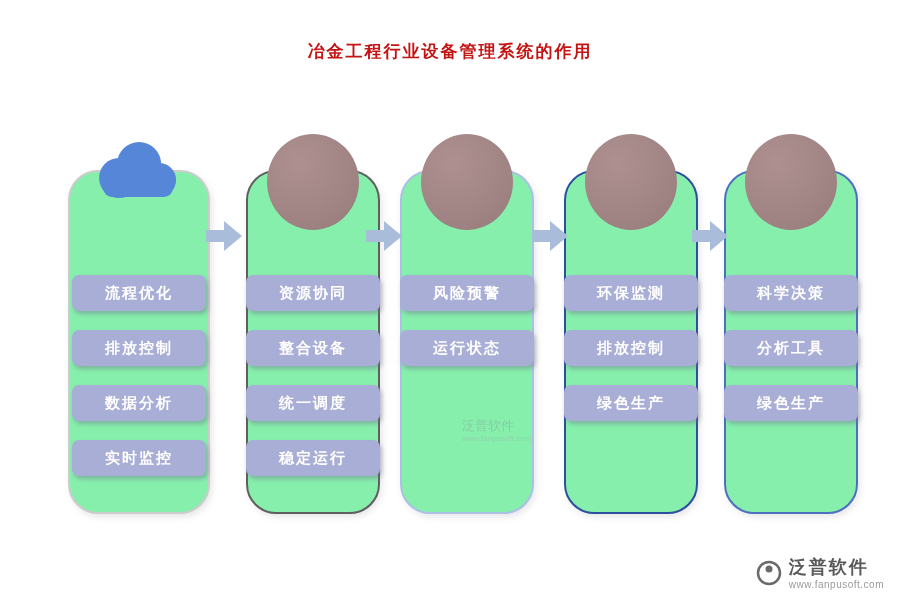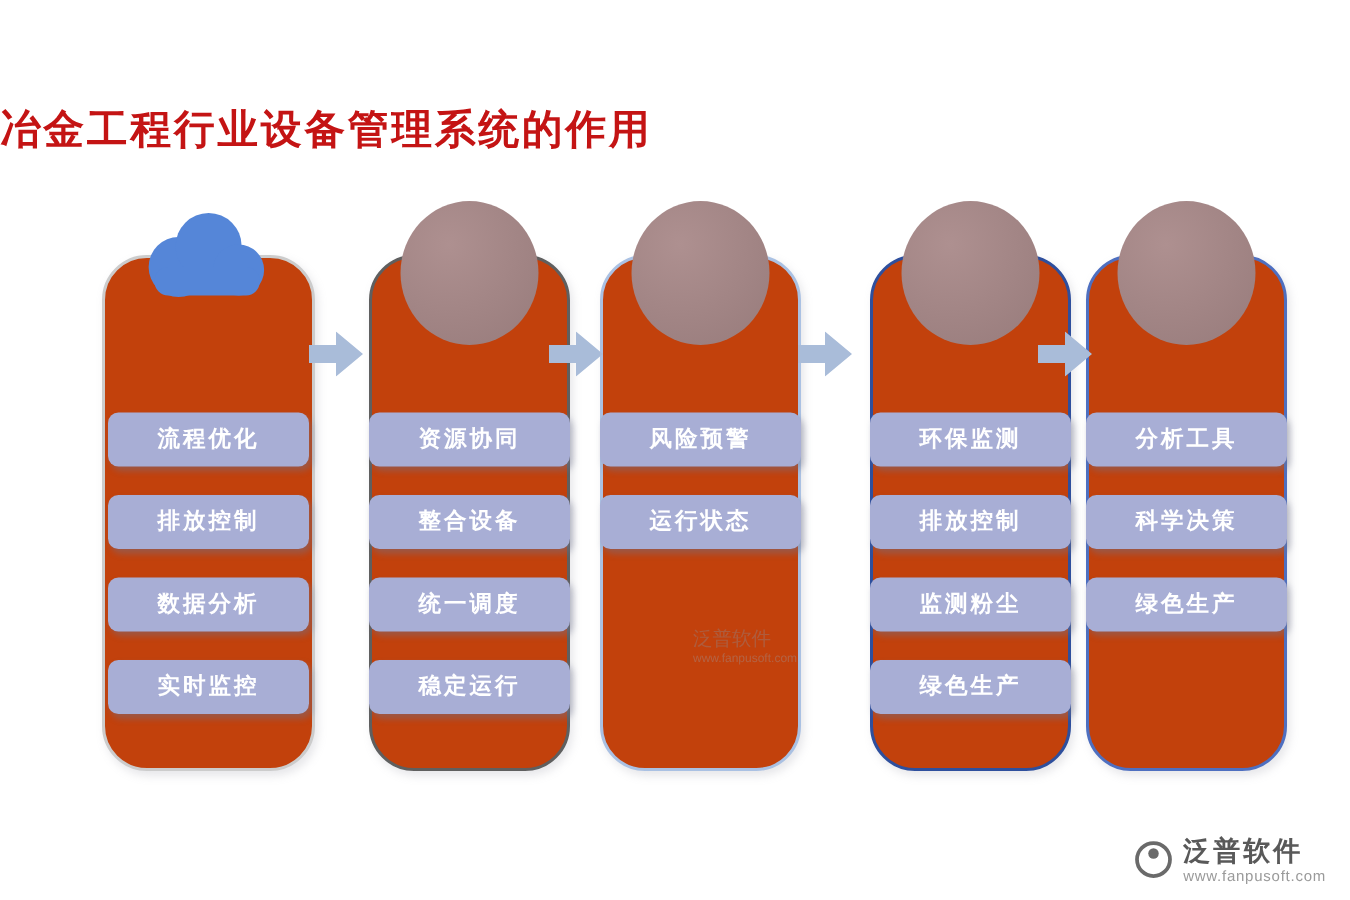--- a/index.html
+++ b/index.html
@@ -1,34 +1,33 @@
 <!DOCTYPE html>
 <html><head>
 <meta charset="utf-8">
 <style>
   html,body{margin:0;padding:0;background:#fff;}
   .canvas{
     position:relative;width:900px;height:600px;background:#ffffff;
     font-family:"Liberation Sans","DejaVu Sans",sans-serif;overflow:hidden;
   }
   .title{
-    position:absolute;top:40px;left:0;width:100%;
-    color:#c41414;font-size:27px;font-weight:bold;letter-spacing:2px;
+    position:absolute;top:40px;left:0;width:100%;text-align:center;
+    color:#c41414;font-size:17px;font-weight:bold;letter-spacing:2px;
     font-family:"Liberation Serif","DejaVu Serif",serif;
-    margin-top:28px;
   }
   .card{
-    position:absolute;top:170px;width:130px;height:340px;background:#c2410c;
+    position:absolute;top:170px;width:130px;height:340px;background:#86efac;
     border:2px solid #ccc;border-radius:30px;
     box-shadow:2px 3px 6px rgba(160,160,170,0.25);
   }
   .card.c1{left:68px;width:138px;}
   .card.c2{left:246px;}
   .card.c3{left:400px;}
-  .card.c4{left:564px;margin-left:16px;}
+  .card.c4{left:564px;}
   .card.c5{left:724px;}
   .head-circle{
     position:absolute;top:-38px;left:50%;transform:translateX(-50%);
     width:92px;height:96px;border-radius:50%;
     background:radial-gradient(circle at 35% 30%, #ae9090, #977b7b);
   }
   .head-cloud{
     position:absolute;top:-36px;left:50%;transform:translateX(-52%);
     width:96px;height:72px;
   }
@@ -98,30 +97,29 @@
       <div class="pill">风险预警</div>
       <div class="pill">运行状态</div>
     </div>
   </div>
 
   <div class="card c4" style="border-color: rgb(46, 79, 157);">
     <div class="head-circle"></div>
     <div class="pills">
       <div class="pill">环保监测</div>
       <div class="pill">排放控制</div>
-      <div class="pill">监测粉尘</div>
       <div class="pill">绿色生产</div>
     </div>
   </div>
 
   <div class="card c5" style="border-color: rgb(78, 111, 192);">
     <div class="head-circle"></div>
     <div class="pills">
+      <div class="pill">科学决策</div>
       <div class="pill">分析工具</div>
-      <div class="pill">科学决策</div>
       <div class="pill">绿色生产</div>
     </div>
   </div>
 
   <svg class="arrow a1" viewBox="0 0 36 30">
     <polygon points="0,9 18,9 18,0 36,15 18,30 18,21 0,21" fill="#a9bcd9"></polygon>
   </svg>
   <svg class="arrow a2" viewBox="0 0 36 30">
     <polygon points="0,9 18,9 18,0 36,15 18,30 18,21 0,21" fill="#a9bcd9"></polygon>
   </svg>

